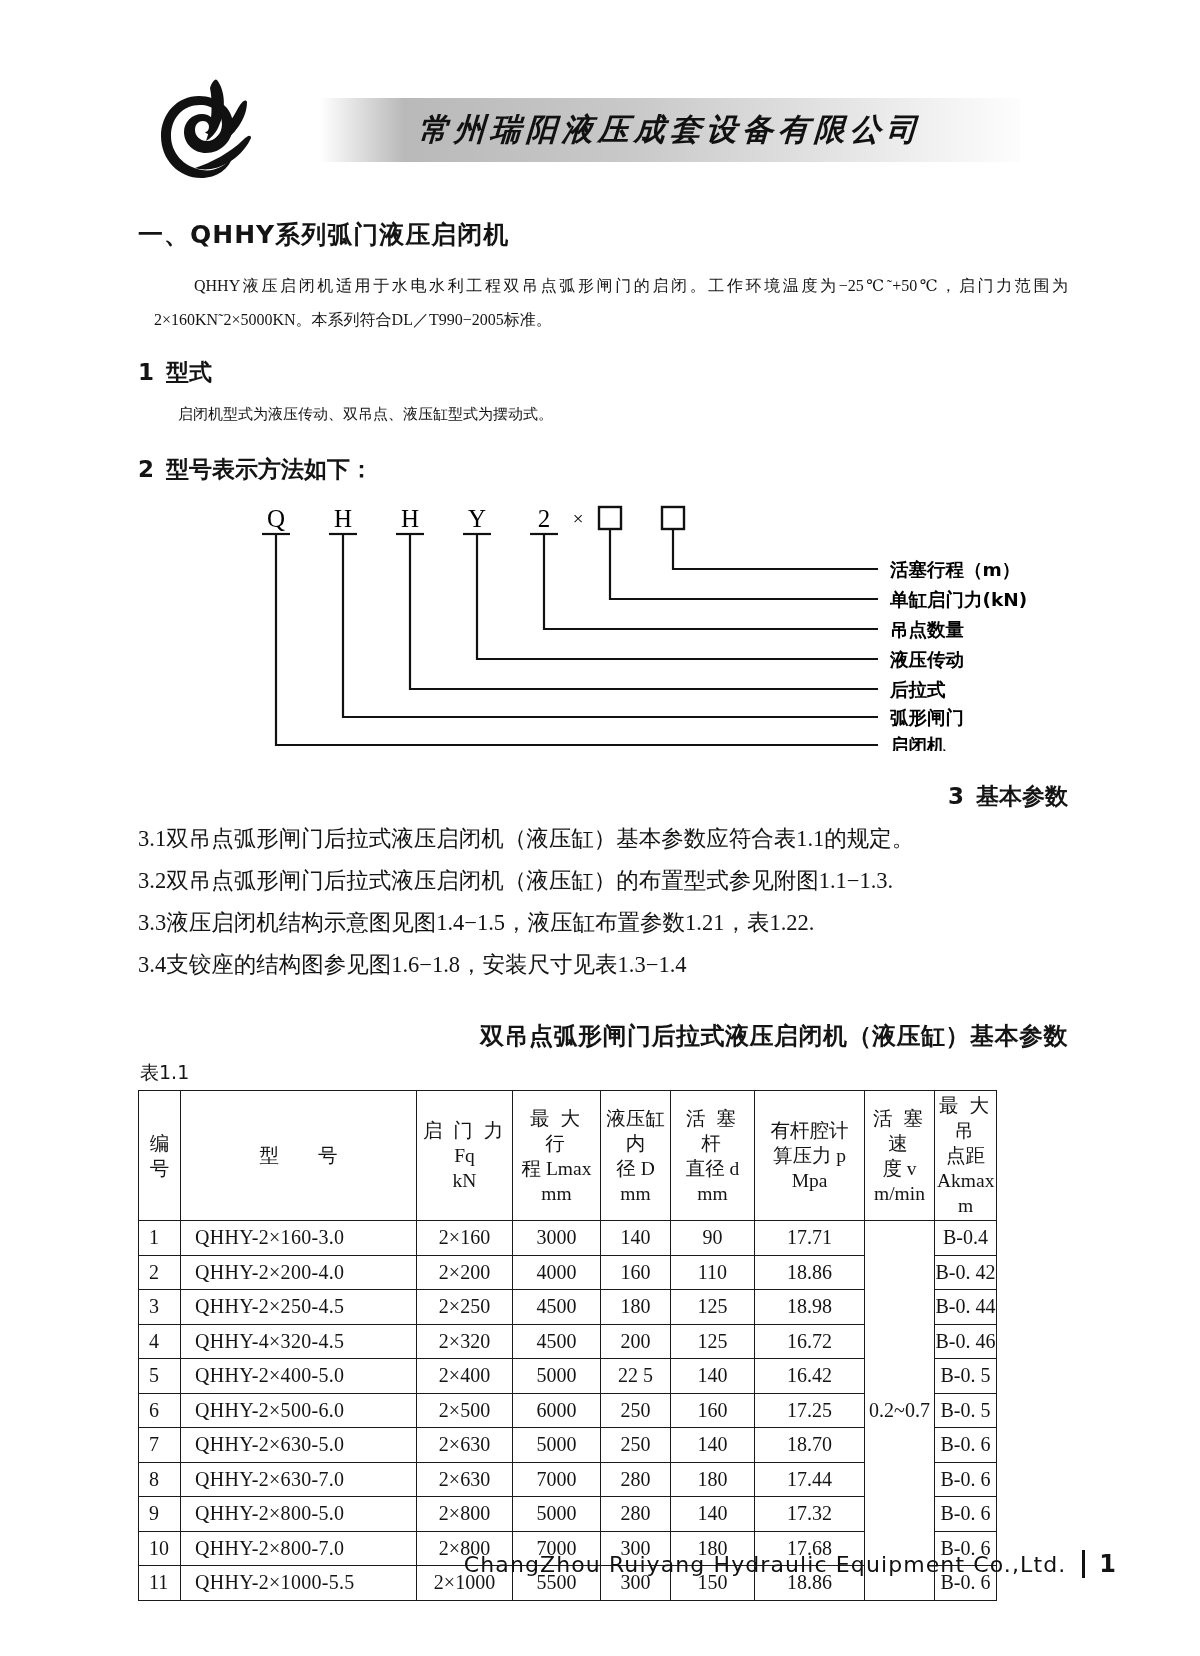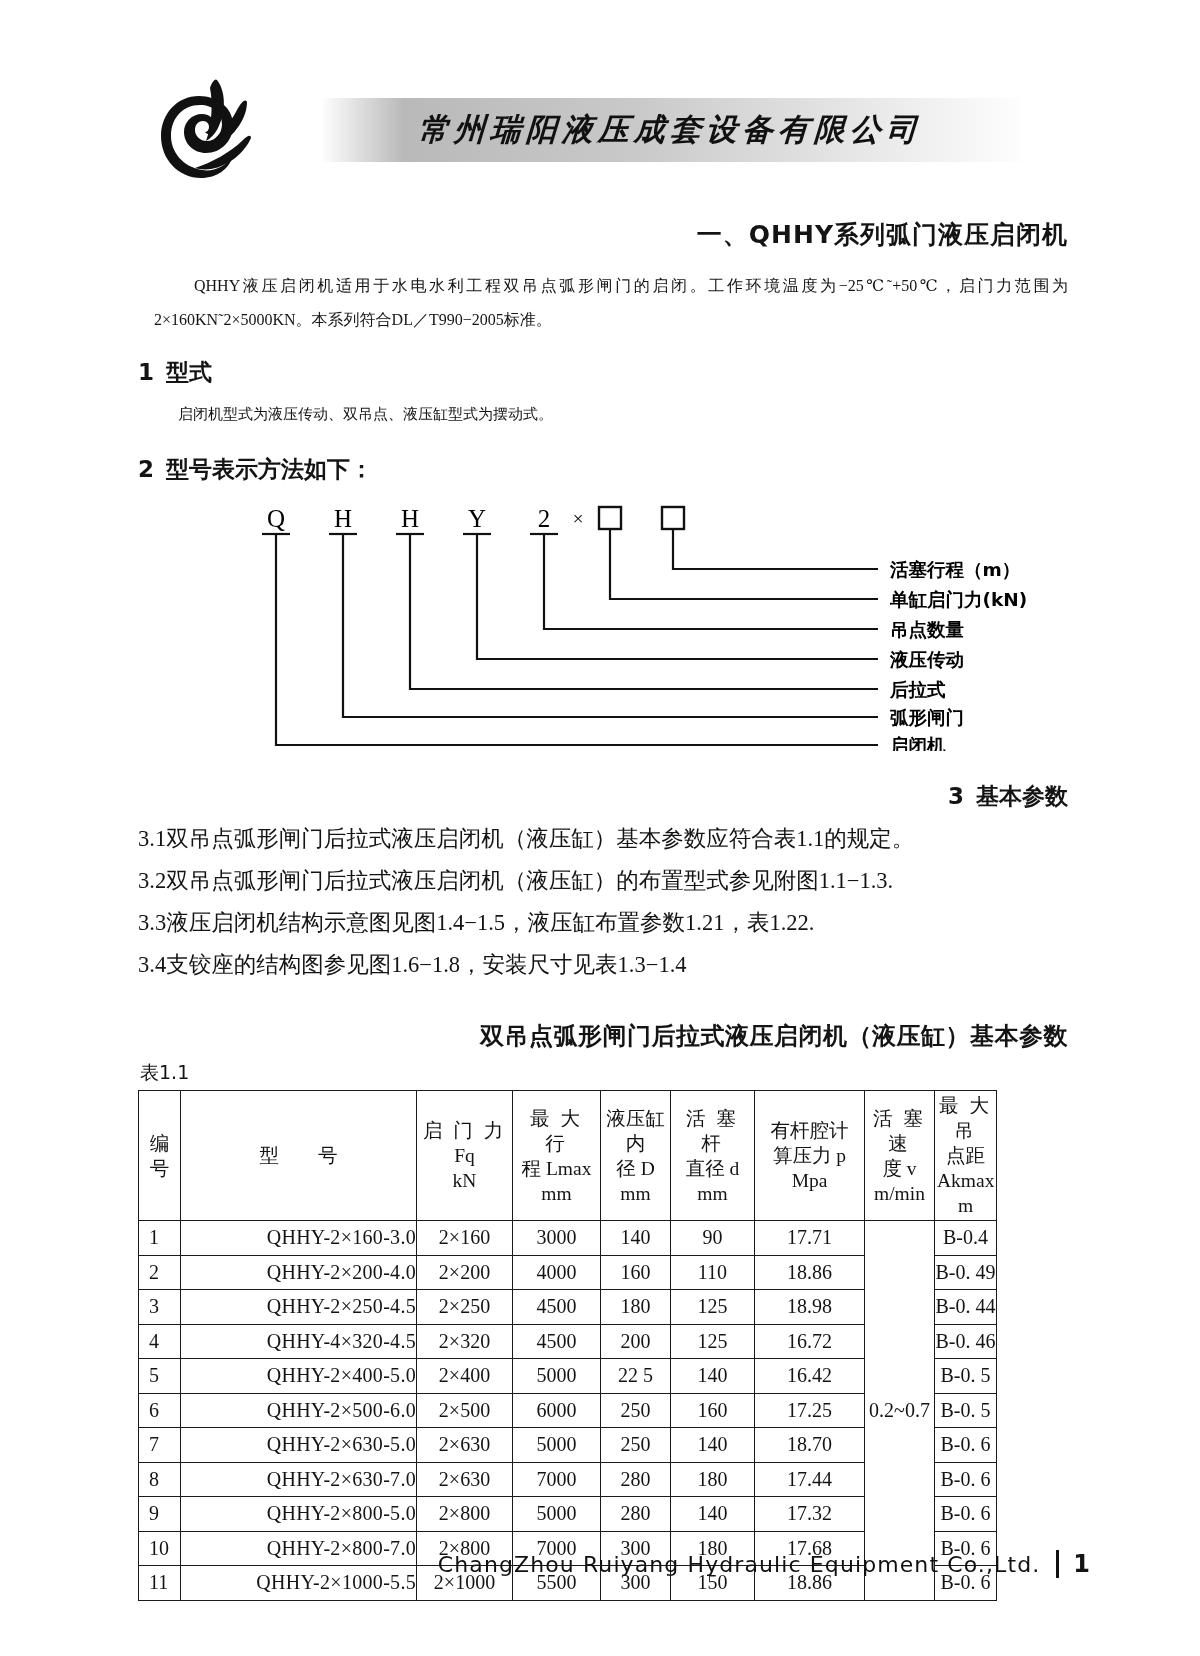--- a/index.html
+++ b/index.html
@@ -52,21 +52,21 @@
   
   .content {
     position: absolute;
     left: 138px; top: 218px;
     width: 930px;
   }
   h1.sec-title {
     font-family: "DejaVu Sans", sans-serif;
     font-size: 25px;
     font-weight: 700;
-    text-align: right;
+    text-align: left;
     margin: 0 0 18px 0;
     letter-spacing: 1px;
   }
   p.para {
     font-size: 16px;
     line-height: 34px;
     margin: 0 0 6px 16px;
     text-align: justify;
   }
   p.para.indent { text-indent: 40px; }
@@ -143,21 +143,21 @@
     font-size: 19.5px;
     padding: 2px 2px;
   }
   table.spec thead th .sp { letter-spacing: 3px; }
   table.spec tbody td {
     height: 34.5px;
     text-align: center;
     font-size: 20px;
   }
   table.spec tbody td.model {
-    text-align: right;
+    text-align: left;
     padding-left: 14px;
     letter-spacing: 0.3px;
   }
   table.spec tbody td.idx {
     text-align: left;
     padding-left: 10px;
   }
   .col-idx   { width: 42px; }
   .col-model { width: 236px; }
   .col-fq    { width: 96px; }
@@ -169,21 +169,21 @@
   .col-ak    { width: 62px; }
 
   
   .doc-footer {
     position: absolute;
     left: 0; bottom: 78px;
     width: 1200px;
     display: flex;
     align-items: center;
     justify-content: flex-end;
-    padding-right: 110px;
+    padding-right: 84px;
   }
   .footer-text {
     font-family: "DejaVu Sans", sans-serif;
     font-size: 22px;
     letter-spacing: 1.1px;
     color: #111;
   }
   .footer-rule {
     width: 3px; height: 28px;
     background: #111;
@@ -355,21 +355,21 @@
           <td>B-0.4</td>
         </tr>
         <tr>
           <td class="idx">2</td>
           <td class="model">QHHY-2×200-4.0</td>
           <td>2×200</td>
           <td>4000</td>
           <td>160</td>
           <td>110</td>
           <td>18.86</td>
-          <td>B-0. 49</td>
+          <td>B-0. 42</td>
         </tr>
         <tr>
           <td class="idx">3</td>
           <td class="model">QHHY-2×250-4.5</td>
           <td>2×250</td>
           <td>4500</td>
           <td>180</td>
           <td>125</td>
           <td>18.98</td>
           <td>B-0. 44</td>

